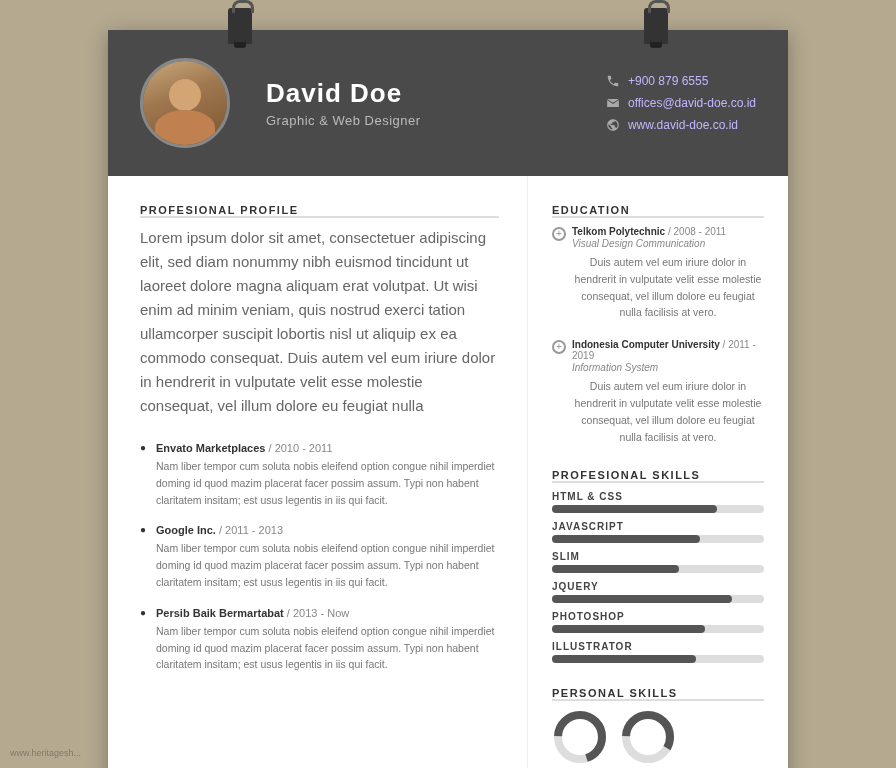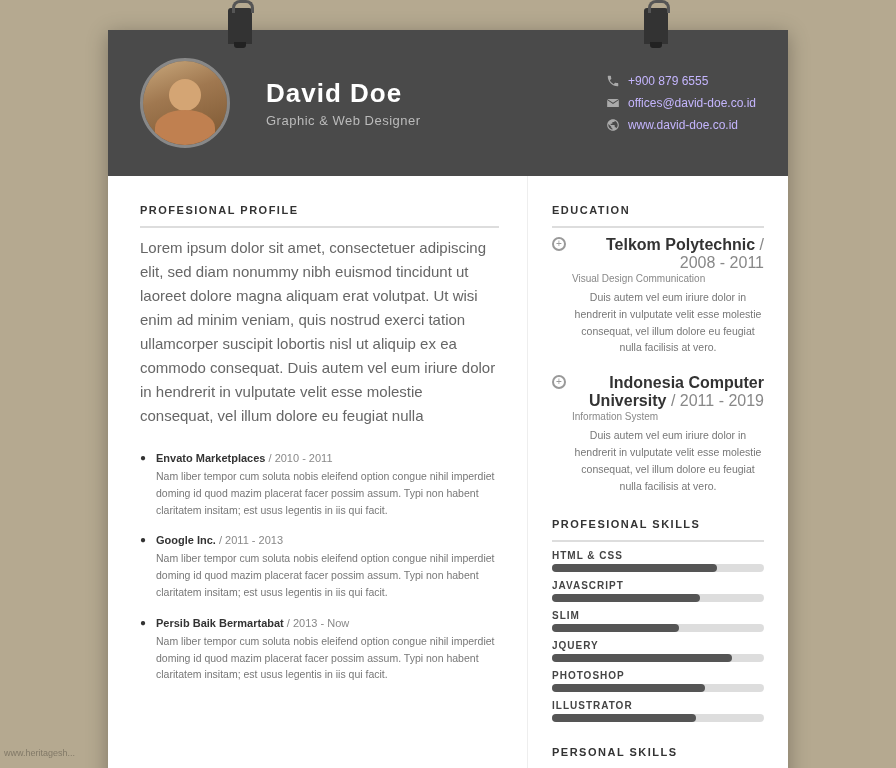--- a/index.html
+++ b/index.html
@@ -167,21 +167,21 @@
     }
 
     .section-title {
       font-size: 11px;
       font-weight: bold;
       letter-spacing: 1.5px;
       color: #333;
       margin-bottom: 8px;
       text-transform: uppercase;
       border-bottom: 2px solid #ddd;
-      padding-bottom: 10px;
+      padding-bottom: 0;
     }
 
     .section {
       margin-bottom: 24px;
     }
 
     .profile-text {
       font-size: 15px;
       color: #666;
       line-height: 1.6;
@@ -242,35 +242,35 @@
     }
 
     .edu-icon::after {
       content: '+';
       font-size: 10px;
       color: #999;
       line-height: 1;
     }
 
     .edu-name {
-      font-size: 16px;
+      font-size: 10px;
       font-weight: bold;
       color: #333;
-      text-align: right;
     }
 
     .edu-year {
       font-weight: normal;
       color: #888;
     }
 
     .edu-field {
       font-size: 10px;
       color: #888;
       margin-top: 1px;
+      font-style: italic;
     }
 
     .edu-desc {
       font-size: 10.5px;
       color: #777;
       line-height: 1.6;
       margin-top: 5px;
       text-align: center;
     }
 
@@ -310,21 +310,21 @@
 
     .personal-skill-item {
       display: flex;
       flex-direction: column;
       align-items: center;
     }
 
     .watermark {
       position: fixed;
       bottom: 10px;
-      left: 4px;
+      left: 10px;
       font-size: 9px;
       color: rgba(0,0,0,0.3);
     }
   </style>
 </head>
 <body>
 
 <div class="page-wrapper">
 
   <div class="clip clip-left"></div>

